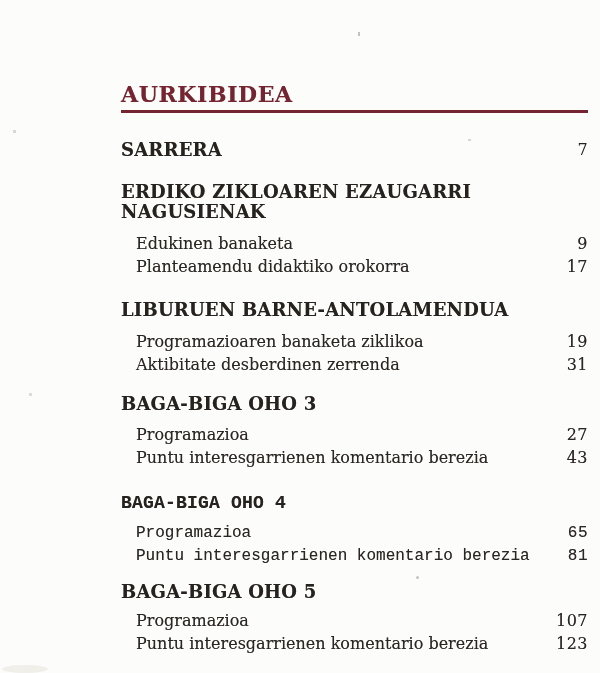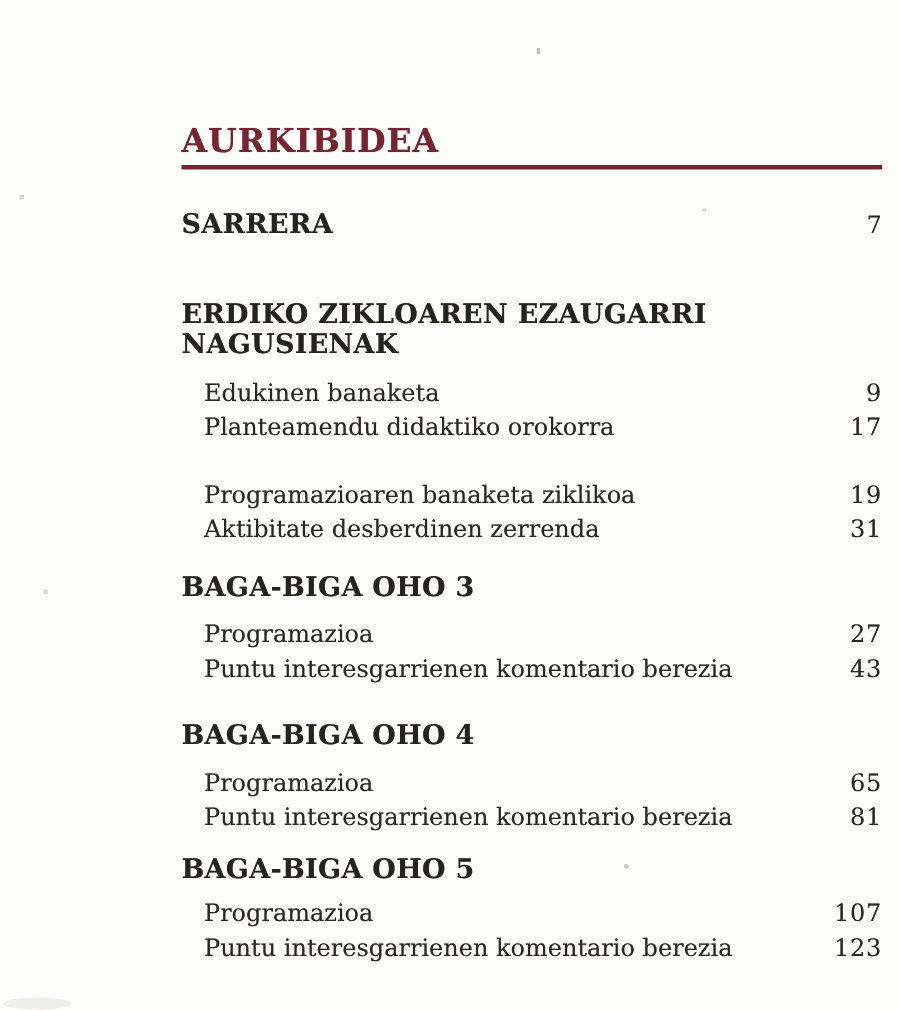--- a/index.html
+++ b/index.html
@@ -60,37 +60,40 @@
 
   <h1 class="page-title">AURKIBIDEA</h1>
 
   <div style="margin-top:27px;">
     <div class="heading-row">
       <span>SARRERA</span>
       <span class="heading-page">7</span>
     </div>
   </div>
 
-  <div style="margin-top:40px;">
+  <div style="margin-top:22px;">
     <div class="heading-row">
       <span>ERDIKO ZIKLOAREN EZAUGARRI NAGUSIENAK</span>
     </div>
     <div class="entries" style="margin-top:10px;">
       <div class="entry">
         <span>Edukinen banaketa</span>
         <span class="entry-page">9</span>
       </div>
       <div class="entry">
         <span>Planteamendu didaktiko orokorra</span>
         <span class="entry-page">17</span>
       </div>
     </div>
   </div>
 
   <div style="margin-top:22px;">
+    <div class="heading-row">
+      <span>LIBURUEN BARNE-ANTOLAMENDUA</span>
+    </div>
     <div class="entries" style="margin-top:10px;">
       <div class="entry">
         <span>Programazioaren banaketa ziklikoa</span>
         <span class="entry-page">19</span>
       </div>
       <div class="entry">
         <span>Aktibitate desberdinen zerrenda</span>
         <span class="entry-page">31</span>
       </div>
     </div>
@@ -105,21 +108,21 @@
         <span>Programazioa</span>
         <span class="entry-page">27</span>
       </div>
       <div class="entry">
         <span>Puntu interesgarrienen komentario berezia</span>
         <span class="entry-page">43</span>
       </div>
     </div>
   </div>
 
-  <div style="margin-top:24px;">
+  <div style="margin-top:24px;font-family:Liberation Mono, monospace;">
     <div class="heading-row">
       <span>BAGA-BIGA OHO 4</span>
     </div>
     <div class="entries" style="margin-top:9px;">
       <div class="entry">
         <span>Programazioa</span>
         <span class="entry-page">65</span>
       </div>
       <div class="entry">
         <span>Puntu interesgarrienen komentario berezia</span>

